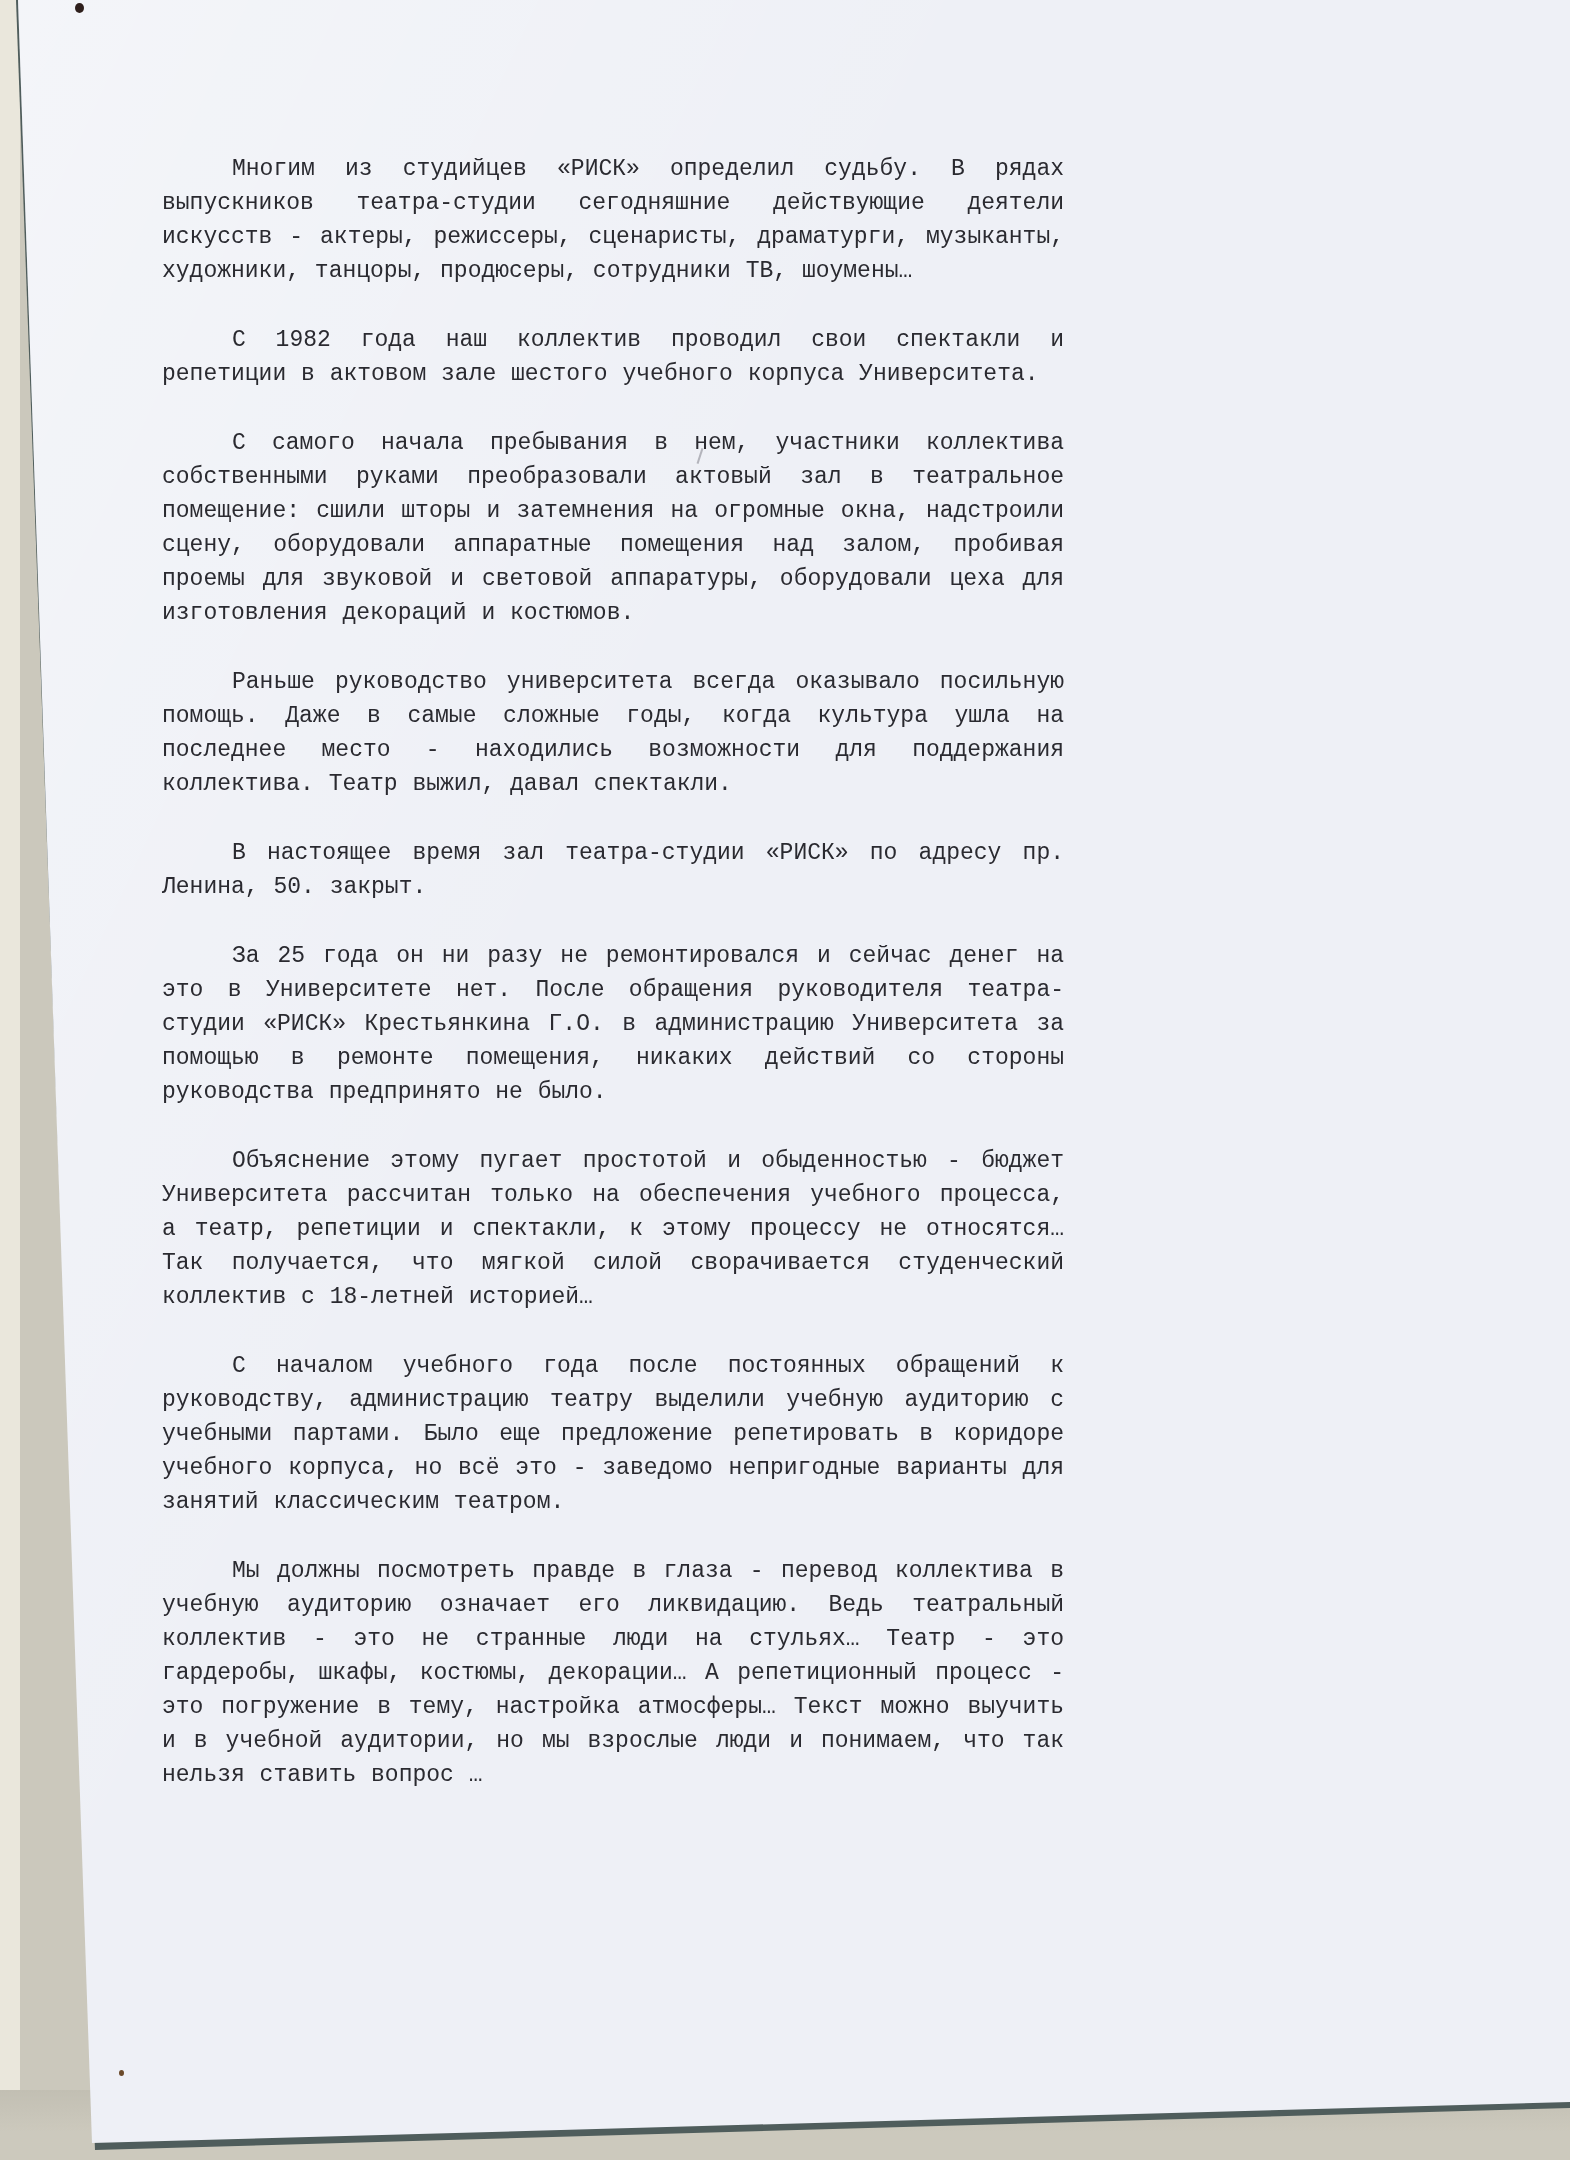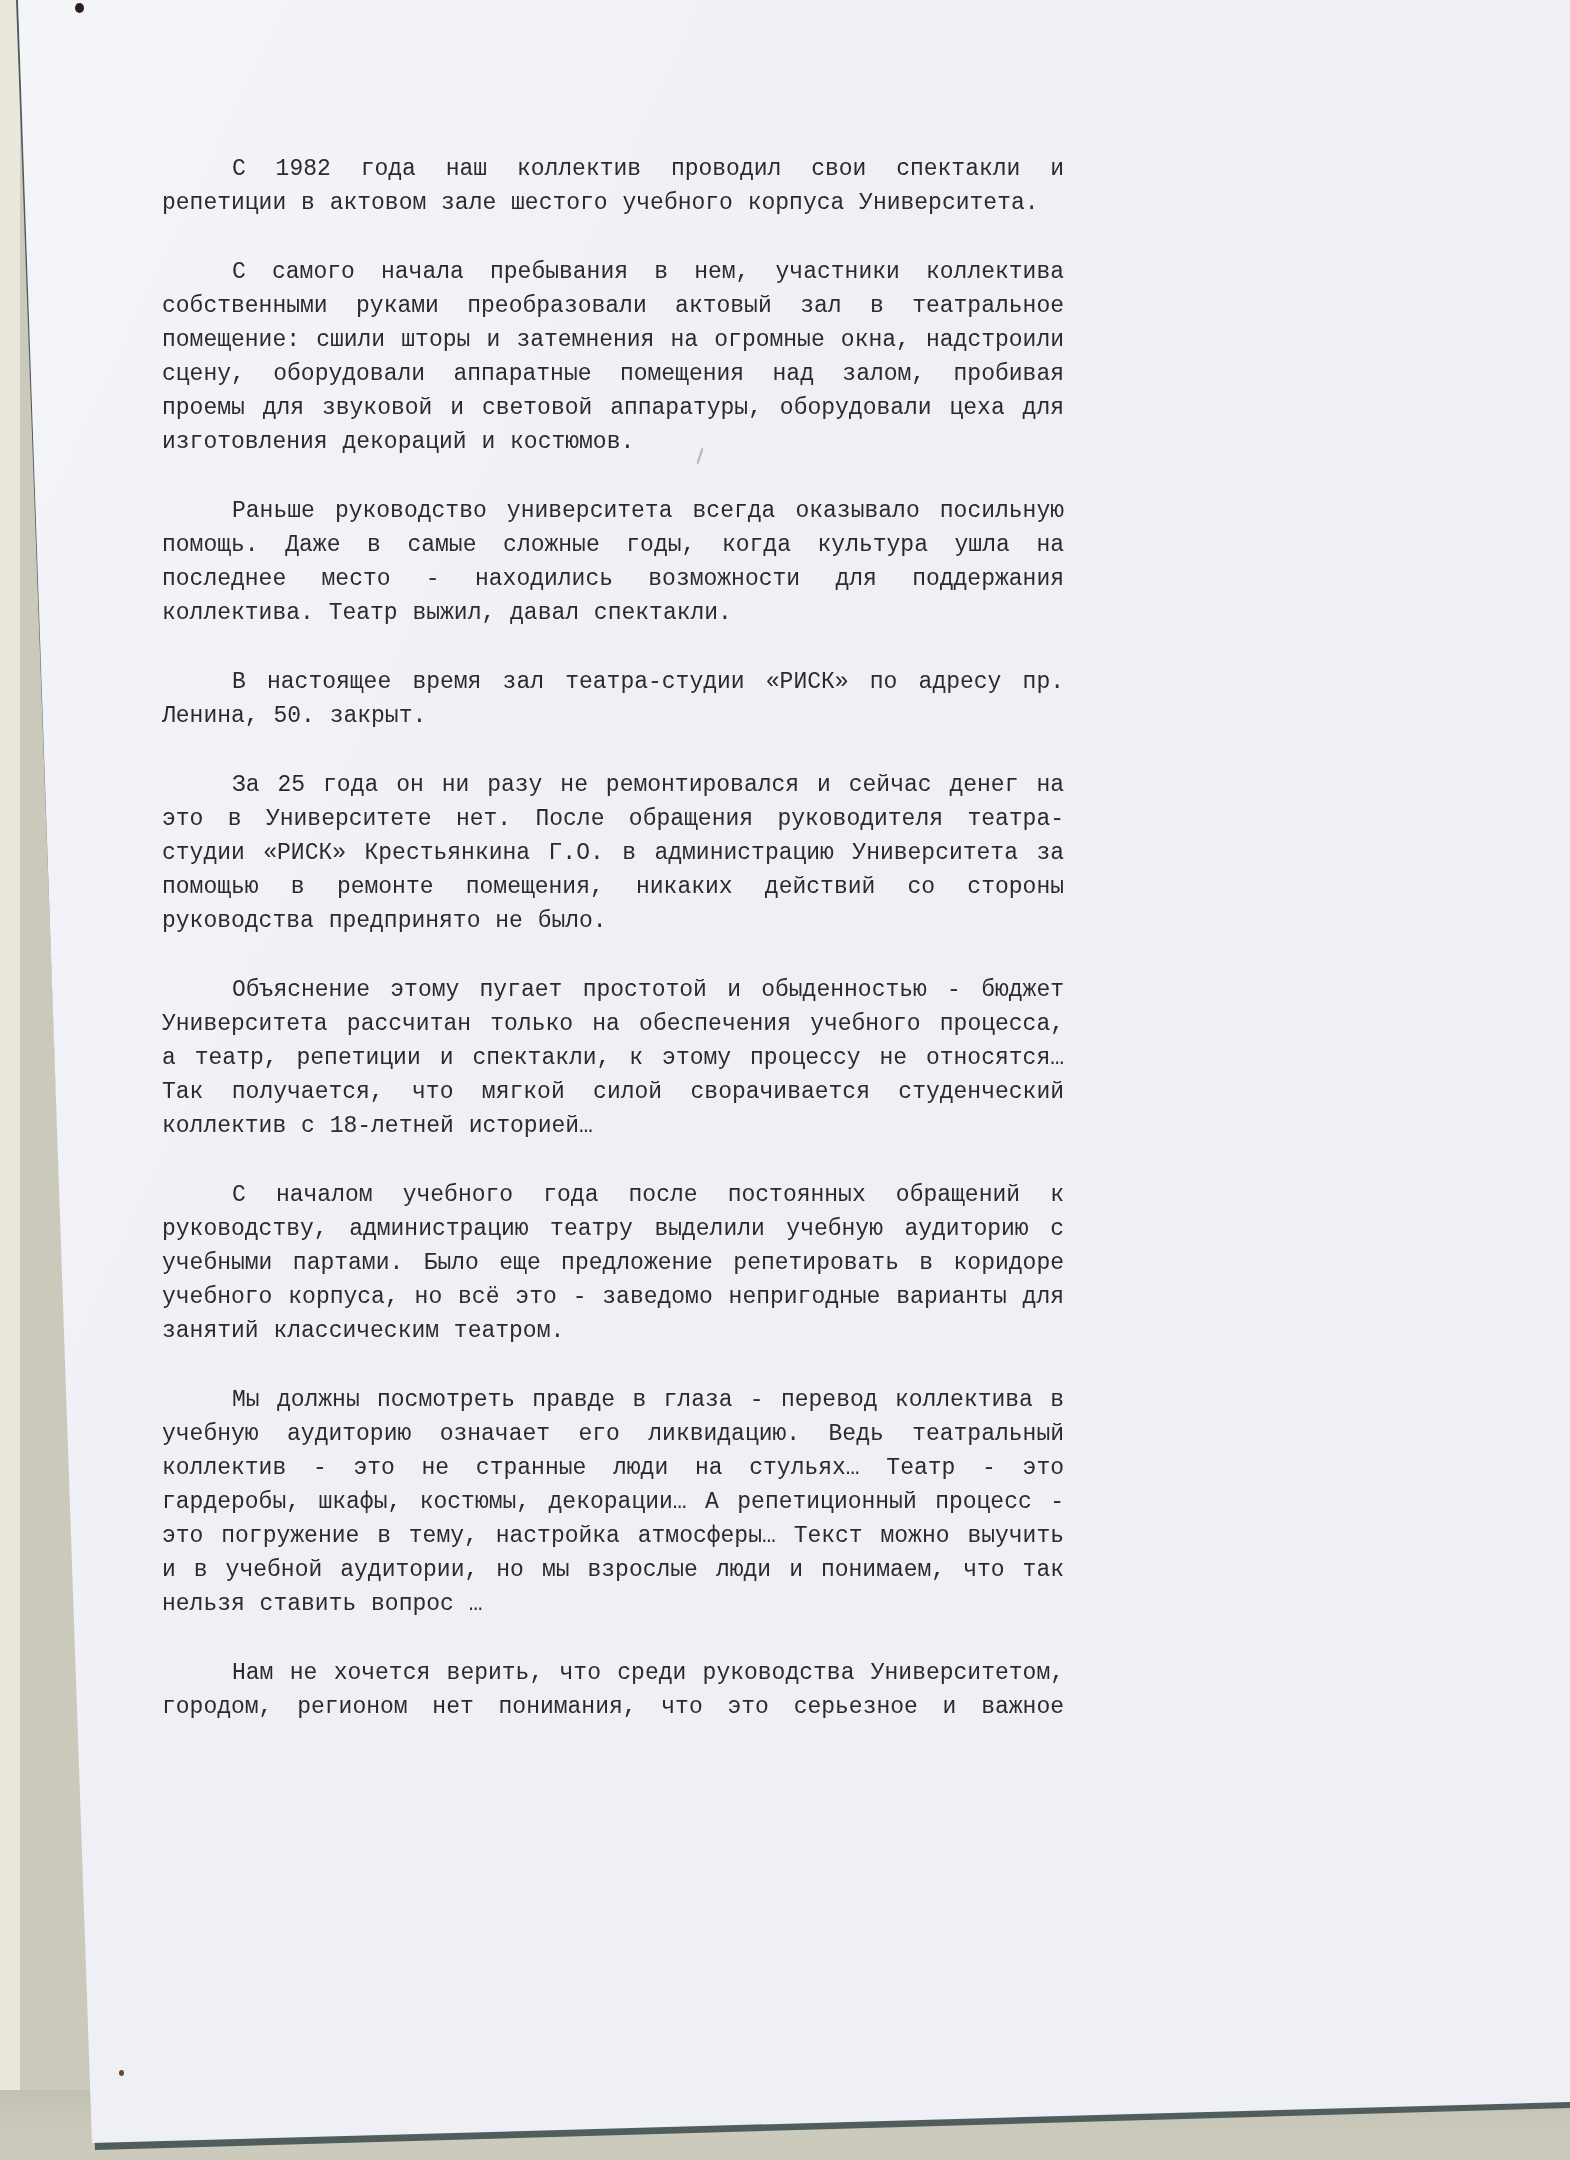--- a/index.html
+++ b/index.html
@@ -84,24 +84,24 @@
 
 <div class="scan">
   <div class="bed-strip"></div>
   <div class="bed-shadow"></div>
   <div class="paper-edge"></div>
   <div class="paper">
     <div class="speck speck-top"></div>
     <div class="speck speck-bottom"></div>
     <div class="scratch"></div>
     <div class="text-column">
+      <p class="para">Многим из студийцев «РИСК» определил судьбу. В рядах выпускников театра-студии сегодняшние действующие деятели искусств - актеры, режиссеры, сценаристы, драматурги, музыканты, художники, танцоры, продюсеры, сотрудники ТВ, шоумены…</p>
       <p class="para">С 1982 года наш коллектив проводил свои спектакли и репетиции в актовом зале шестого учебного корпуса Университета.</p>
       <p class="para">С самого начала пребывания в нем, участники коллектива собственными руками преобразовали актовый зал в театральное помещение: сшили шторы и затемнения на огромные окна, надстроили сцену, оборудовали аппаратные помещения над залом, пробивая проемы для звуковой и световой аппаратуры, оборудовали цеха для изготовления декораций и костюмов.</p>
       <p class="para">Раньше руководство университета всегда оказывало посильную помощь. Даже в самые сложные годы, когда культура ушла на последнее место - находились возможности для поддержания коллектива. Театр выжил, давал спектакли.</p>
       <p class="para">В настоящее время зал театра-студии «РИСК» по адресу пр. Ленина, 50. закрыт.</p>
       <p class="para">За 25 года он ни разу не ремонтировался и сейчас денег на это в Университете нет. После обращения руководителя театра-студии «РИСК» Крестьянкина Г.О. в администрацию Университета за помощью в ремонте помещения, никаких действий со стороны руководства предпринято не было.</p>
       <p class="para">Объяснение этому пугает простотой и обыденностью - бюджет Университета рассчитан только на обеспечения учебного процесса, а театр, репетиции и спектакли, к этому процессу не относятся… Так получается, что мягкой силой сворачивается студенческий коллектив с 18-летней историей…</p>
       <p class="para">С началом учебного года после постоянных обращений к руководству, администрацию театру выделили учебную аудиторию с учебными партами. Было еще предложение репетировать в коридоре учебного корпуса, но всё это - заведомо непригодные варианты для занятий классическим театром.</p>
       <p class="para">Мы должны посмотреть правде в глаза - перевод коллектива в учебную аудиторию означает его ликвидацию. Ведь театральный коллектив - это не странные люди на стульях… Театр - это гардеробы, шкафы, костюмы, декорации… А репетиционный процесс - это погружение в тему, настройка атмосферы… Текст можно выучить и в учебной аудитории, но мы взрослые люди и понимаем, что так нельзя ставить вопрос …</p>
-      <p class="para justify-last">Нам не хочется верить, что среди руководства Университетом, городом, регионом нет понимания, что это серьезное и важное</p>
     </div>
   </div>
 </div>
 
 </body></html>

